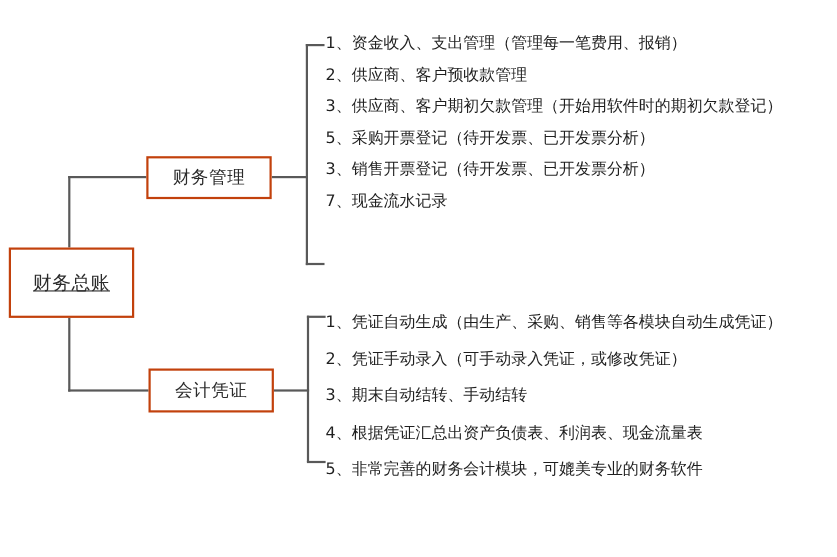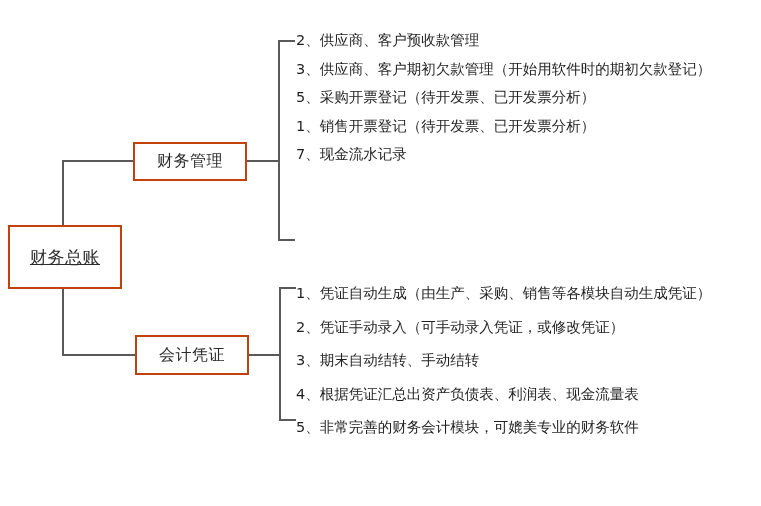--- a/index.html
+++ b/index.html
@@ -108,24 +108,25 @@
 
   <div class="node node-branch-1">
     <span>财务管理</span>
   </div>
 
   <div class="node node-branch-2">
     <span>会计凭证</span>
   </div>
 
   <div class="leaf-list leaf-list-1">
+    <div class="leaf-item">1、资金收入、支出管理（管理每一笔费用、报销）</div>
     <div class="leaf-item">2、供应商、客户预收款管理</div>
     <div class="leaf-item">3、供应商、客户期初欠款管理（开始用软件时的期初欠款登记）</div>
     <div class="leaf-item">5、采购开票登记（待开发票、已开发票分析）</div>
-    <div class="leaf-item">1、销售开票登记（待开发票、已开发票分析）</div>
+    <div class="leaf-item">3、销售开票登记（待开发票、已开发票分析）</div>
     <div class="leaf-item">7、现金流水记录</div>
   </div>
 
   <div class="leaf-list leaf-list-2">
     <div class="leaf-item">1、凭证自动生成（由生产、采购、销售等各模块自动生成凭证）</div>
     <div class="leaf-item">2、凭证手动录入（可手动录入凭证，或修改凭证）</div>
     <div class="leaf-item">3、期末自动结转、手动结转</div>
     <div class="leaf-item">4、根据凭证汇总出资产负债表、利润表、现金流量表</div>
     <div class="leaf-item">5、非常完善的财务会计模块，可媲美专业的财务软件</div>
   </div>

